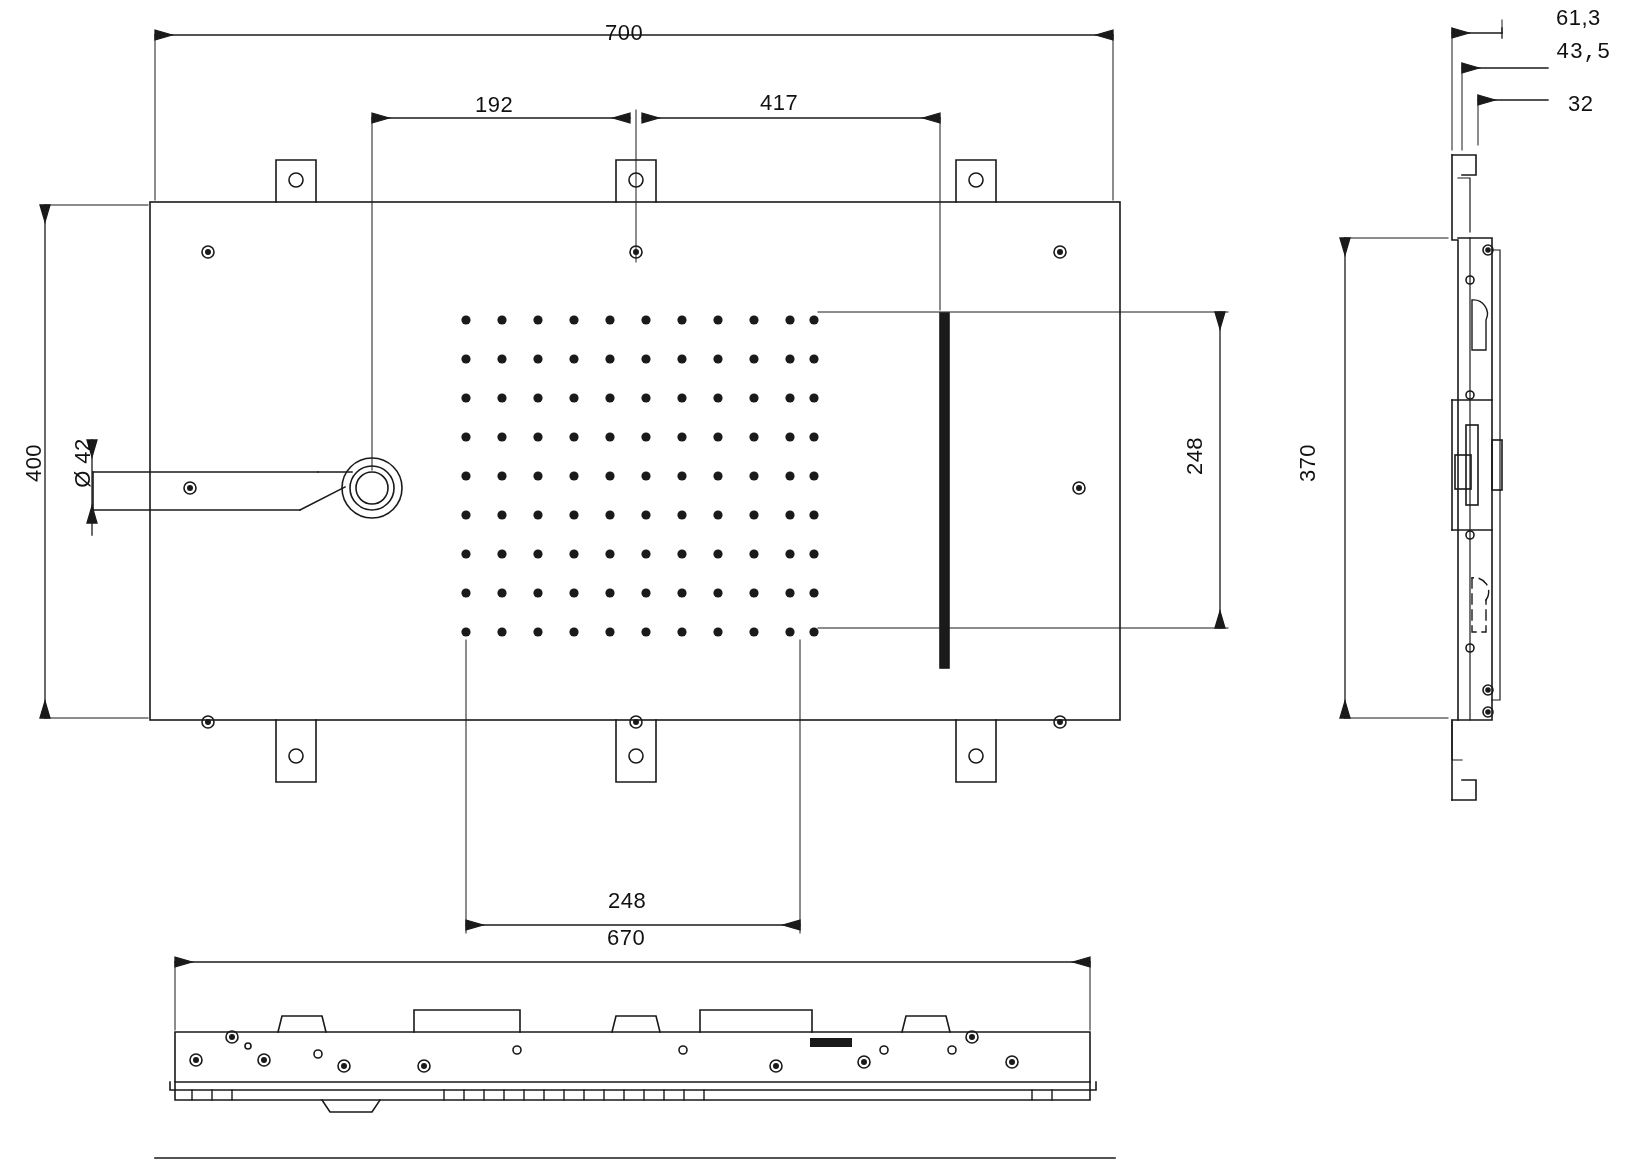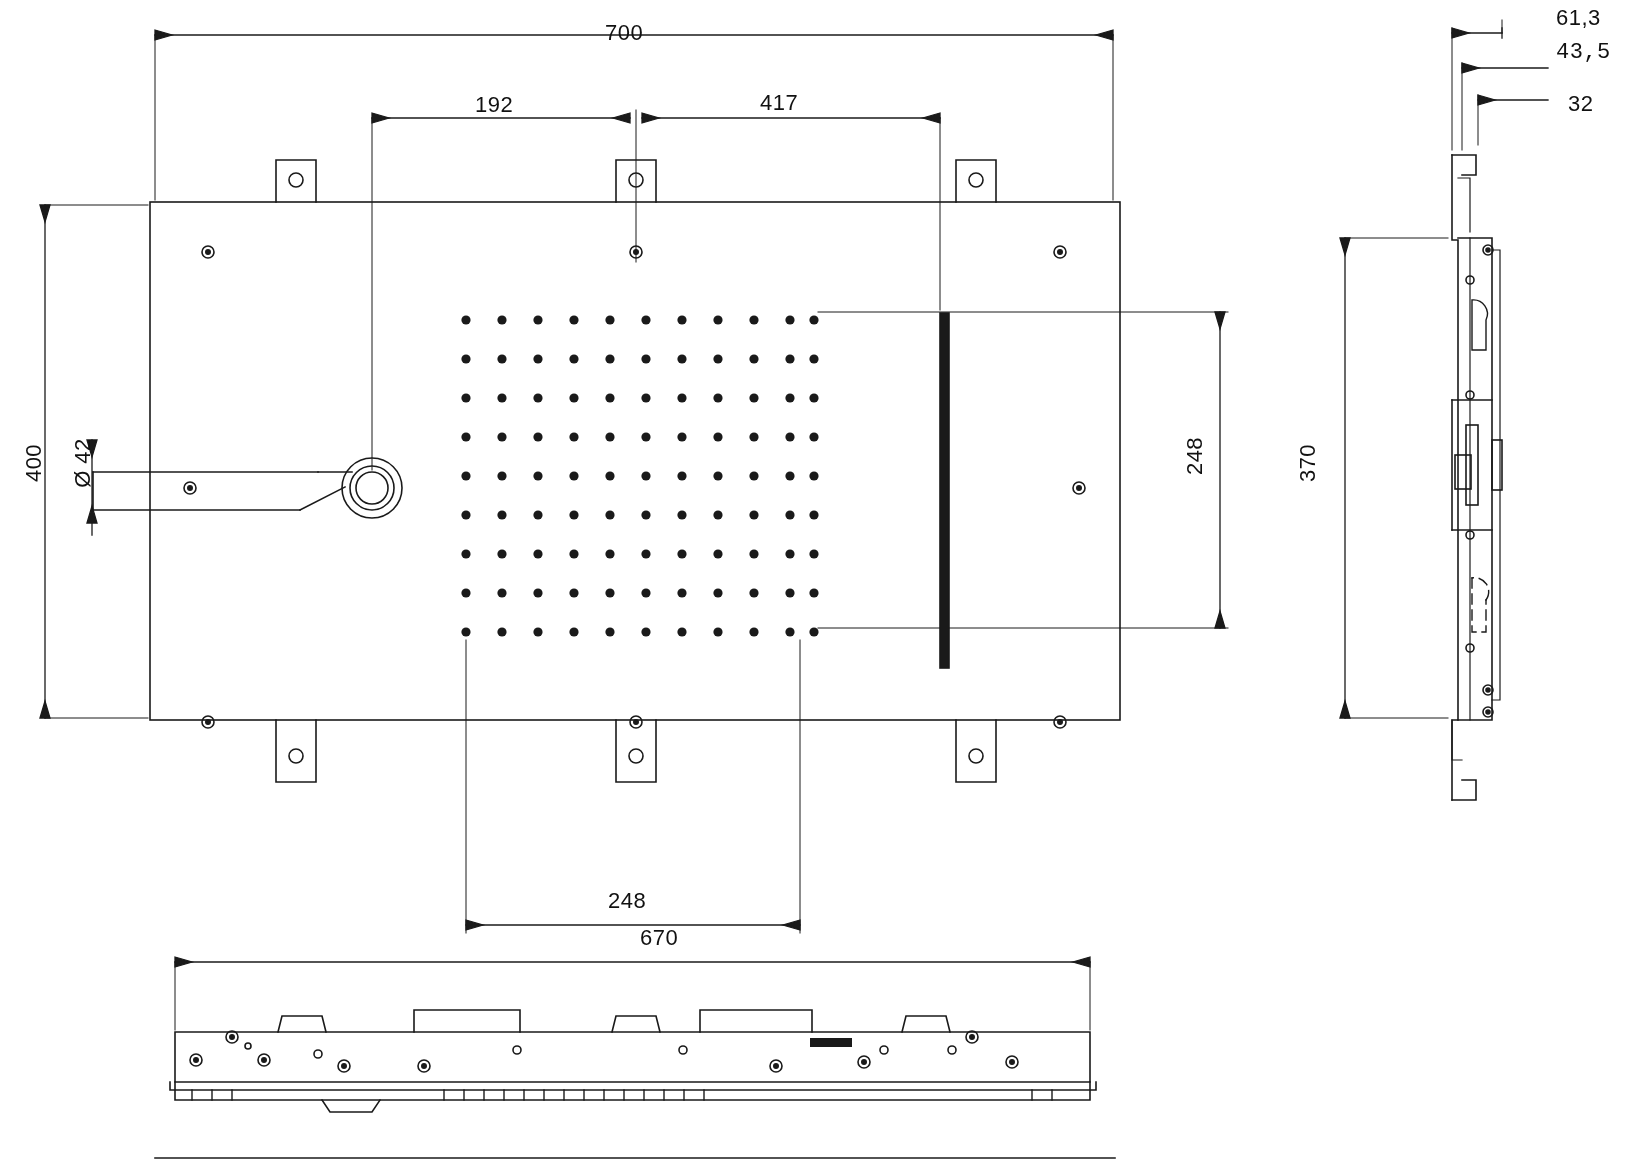--- a/index.html
+++ b/index.html
@@ -351,19 +351,19 @@
   </g>
 </svg>
 
 <div class="dim-label" style="left:605px; top:20px;">700</div>
 <div class="dim-label" style="left:475px; top:74px;margin-top:18px;">192</div>
 <div class="dim-label" style="left:760px; top:90px;">417</div>
 <div class="dim-label rot" style="left:4px; top:450px; width:60px; text-align:center;">400</div>
 <div class="dim-label rot" style="left:48px; top:450px; width:70px; text-align:center;">Ø 42</div>
 <div class="dim-label rot" style="left:1165px; top:443px; width:60px; text-align:center;">248</div>
 <div class="dim-label" style="left:608px; top:888px;">248</div>
-<div class="dim-label" style="left:607px; top:925px;margin-left:33px;">670</div>
+<div class="dim-label" style="left:607px; top:925px;">670</div>
 <div class="dim-label rot" style="left:1278px; top:450px; width:60px; text-align:center;">370</div>
 <div class="dim-label" style="left:1556px; top:5px;">61,3</div>
 <div class="dim-label" style="left:1556px; top:40px;font-family:Liberation Mono, monospace;">43,5</div>
 <div class="dim-label" style="left:1568px; top:75px;margin-top:16px;">32</div>
 
 </div>
 
 </body></html>

